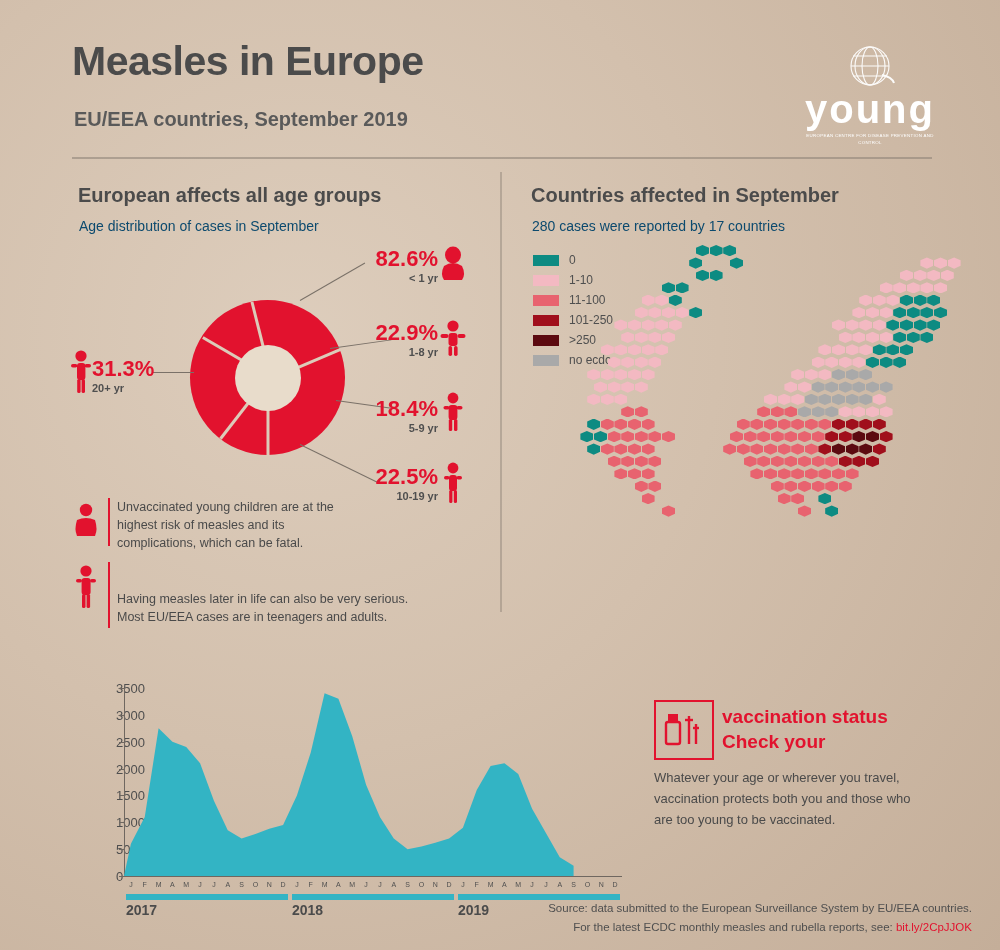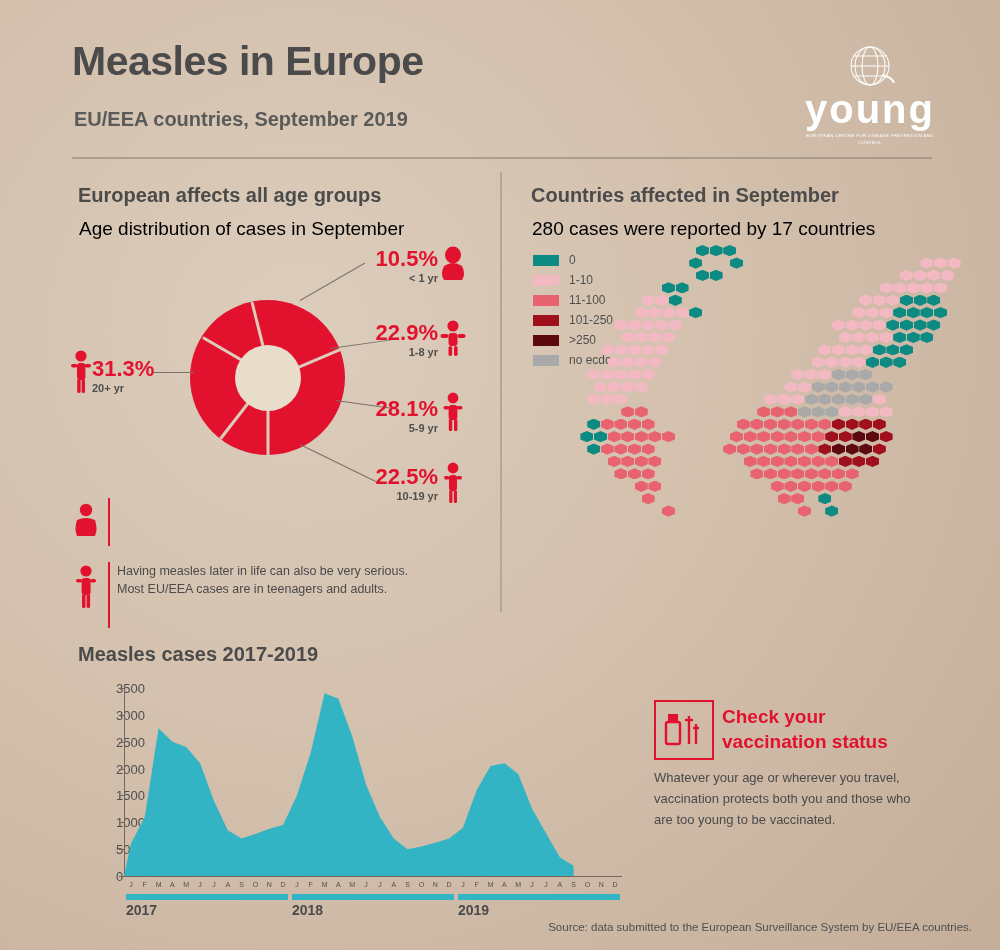--- a/index.html
+++ b/index.html
@@ -25,21 +25,21 @@
     position:absolute;right:65px;top:45px;width:130px;height:95px;color:#ffffff;
     text-align:center;
   }
   .logo .ecdc{font-size:40px;font-weight:bold;letter-spacing:2px;line-height:1;color:#fff;}
   .logo .ecdc-sub{font-size:4.4px;letter-spacing:.3px;color:#fff;margin-top:4px;line-height:1.5;}
   .hline{position:absolute;left:72px;top:157px;width:860px;height:2px;background:#8b8075;opacity:.55;}
   .vline{position:absolute;left:500px;top:172px;width:2px;height:440px;background:#8b8075;opacity:.45;}
 
   
   .h2{font-size:20px;font-weight:bold;color:#4b4b4b;}
-  .h3{font-size:19px;color:#000000;}
+  .h3{font-size:14px;color:#0c4a6e;}
 
   
   .donut-wrap{position:absolute;left:190px;top:300px;width:155px;height:155px;}
   .donut{
     width:155px;height:155px;border-radius:50%;
     background:conic-gradient(
       #e2122e 0deg 37.8deg,
       #e2122e 37.8deg 120.2deg,
       #e2122e 120.2deg 165.9deg,
       #e2122e 165.9deg 246.9deg,
@@ -131,29 +131,29 @@
     </div>
   </div>
 
   <div class="leader" style="left:300px;top:300px;width:75px;transform:rotate(-30deg);"></div>
   <div class="leader" style="left:330px;top:348px;width:62px;transform:rotate(-8deg);"></div>
   <div class="leader" style="left:336px;top:400px;width:56px;transform:rotate(8deg);"></div>
   <div class="leader" style="left:300px;top:444px;width:86px;transform:rotate(26deg);"></div>
   <div class="leader" style="left:152px;top:372px;width:42px;transform:rotate(0deg);"></div>
 
   <div class="pct" style="left:366px;top:246px;text-align:right;width:72px;">
-    <span>10.5%</span>
+    <span>82.6%</span>
     <small>&lt; 1 yr</small>
   </div>
   <div class="pct" style="left:366px;top:320px;text-align:right;width:72px;">
     <span>22.9%</span>
     <small>1-8 yr</small>
   </div>
   <div class="pct" style="left:366px;top:396px;text-align:right;width:72px;">
-    <span>28.1%</span>
+    <span>18.4%</span>
     <small>5-9 yr</small>
   </div>
   <div class="pct" style="left:360px;top:464px;text-align:right;width:78px;">
     <span>22.5%</span>
     <small>10-19 yr</small>
   </div>
   <div class="pct" style="left:92px;top:356px;width:78px;">
     <span>31.3%</span>
     <small>20+ yr</small>
   </div>
@@ -193,31 +193,32 @@
     <rect class="fig" x="16.6" y="14" width="6.4" height="3.6" rx="1.8"></rect>
     <rect class="fig" x="9.2" y="29" width="3.4" height="14" rx="1.6"></rect>
     <rect class="fig" x="13.6" y="29" width="3.4" height="14" rx="1.6"></rect>
   </svg>
 
   <svg style="position:absolute;left:72px;top:503px;" width="28" height="34" viewBox="0 0 28 34">
     <circle class="fig" cx="14" cy="7" r="6.2"></circle>
     <path class="fig" d="M5 17 q9-4 18 0 q3 9 0 16 H5 q-3-7 0-16z"></path>
   </svg>
   <div class="note-bar" style="left:108px;top:498px;height:48px;"></div>
+  <div class="note" style="left:117px;top:498px;width:250px;">Unvaccinated young children are at the highest risk of measles and its complications, which can be fatal.</div>
 
   <svg style="position:absolute;left:73px;top:565px;" width="26" height="44" viewBox="0 0 26 44">
     <circle class="fig" cx="13" cy="6" r="5.6"></circle>
     <rect class="fig" x="8.6" y="13" width="9" height="17" rx="3"></rect>
     <rect class="fig" x="3" y="14" width="6" height="3.6" rx="1.8"></rect>
     <rect class="fig" x="17" y="14" width="6" height="3.6" rx="1.8"></rect>
     <rect class="fig" x="9" y="29" width="3.5" height="14" rx="1.6"></rect>
     <rect class="fig" x="13.6" y="29" width="3.5" height="14" rx="1.6"></rect>
   </svg>
   <div class="note-bar" style="left:108px;top:562px;height:66px;"></div>
-  <div class="note" style="left:117px;top:562px;width:310px;">Having measles later in life can also be very serious. Most EU/EEA cases are in teenagers and adults.</div>
+  <div class="note" style="left:117px;top:590px;width:310px;">Having measles later in life can also be very serious. Most EU/EEA cases are in teenagers and adults.</div>
 
   <div class="h2" style="position:absolute;left:531px;top:184px;">Countries affected in September</div>
   <div class="h3" style="position:absolute;left:532px;top:218px;">280 cases were reported by 17 countries</div>
 
   <div class="legend">
     <div class="row">
         <span class="sw" style="background:#0d8b82"></span>
         <span>0</span>
       </div>
     <div class="row">
@@ -466,21 +467,20 @@
       <div class="hex" style="left: 278.8px; top: 235.6px; background: rgb(232, 99, 111); clip-path: polygon(50% 0%, 100% 25%, 100% 75%, 50% 100%, 0% 75%, 0% 25%);"></div>
       <div class="hex" style="left: 81.6px; top: 248px; background: rgb(232, 99, 111); clip-path: polygon(50% 0%, 100% 25%, 100% 75%, 50% 100%, 0% 75%, 0% 25%);"></div>
       <div class="hex" style="left: 217.6px; top: 248px; background: rgb(232, 99, 111); clip-path: polygon(50% 0%, 100% 25%, 100% 75%, 50% 100%, 0% 75%, 0% 25%);"></div>
       <div class="hex" style="left: 231.2px; top: 248px; background: rgb(232, 99, 111); clip-path: polygon(50% 0%, 100% 25%, 100% 75%, 50% 100%, 0% 75%, 0% 25%);"></div>
       <div class="hex" style="left: 258.4px; top: 248px; background: rgb(13, 139, 130); clip-path: polygon(50% 0%, 100% 25%, 100% 75%, 50% 100%, 0% 75%, 0% 25%);"></div>
       <div class="hex" style="left: 102px; top: 260.4px; background: rgb(232, 99, 111); clip-path: polygon(50% 0%, 100% 25%, 100% 75%, 50% 100%, 0% 75%, 0% 25%);"></div>
       <div class="hex" style="left: 238px; top: 260.4px; background: rgb(232, 99, 111); clip-path: polygon(50% 0%, 100% 25%, 100% 75%, 50% 100%, 0% 75%, 0% 25%);"></div>
       <div class="hex" style="left: 265.2px; top: 260.4px; background: rgb(13, 139, 130); clip-path: polygon(50% 0%, 100% 25%, 100% 75%, 50% 100%, 0% 75%, 0% 25%);"></div>
     </div>
 
-  <div class="h2 chart-title">Measles cases 2017-2019</div>
   <div class="chart" id="areachart">
       <div class="ylab" style="left: 44px; top: 196px; transform: translate(-100%, -50%); position: absolute; font-size: 13px;">0</div>
       <div class="axis" style="left: 47px; top: 196px; width: 5px; height: 1px;"></div>
       <div class="ylab" style="left: 44px; top: 169.143px; transform: translate(-100%, -50%); position: absolute; font-size: 13px;">500</div>
       <div class="axis" style="left: 47px; top: 169.143px; width: 5px; height: 1px;"></div>
       <div class="ylab" style="left: 44px; top: 142.286px; transform: translate(-100%, -50%); position: absolute; font-size: 13px;">1000</div>
       <div class="axis" style="left: 47px; top: 142.286px; width: 5px; height: 1px;"></div>
       <div class="ylab" style="left: 44px; top: 115.429px; transform: translate(-100%, -50%); position: absolute; font-size: 13px;">1500</div>
       <div class="axis" style="left: 47px; top: 115.429px; width: 5px; height: 1px;"></div>
       <div class="ylab" style="left: 44px; top: 88.5714px; transform: translate(-100%, -50%); position: absolute; font-size: 13px;">2000</div>
@@ -544,22 +544,25 @@
     <svg width="52" height="52" viewBox="0 0 52 52">
       <rect x="10" y="20" width="14" height="22" rx="2" fill="none" stroke="#e2122e" stroke-width="2.4"></rect>
       <rect x="12" y="12" width="10" height="7" fill="#e2122e"></rect>
       <line x1="33" y1="14" x2="33" y2="42" stroke="#e2122e" stroke-width="2.4"></line>
       <line x1="29" y1="18" x2="37" y2="18" stroke="#e2122e" stroke-width="2.4"></line>
       <line x1="40" y1="22" x2="40" y2="42" stroke="#e2122e" stroke-width="2.4"></line>
       <line x1="37" y1="26" x2="43" y2="26" stroke="#e2122e" stroke-width="2.4"></line>
     </svg>
   </div>
   <div class="vacc-title">
+    <div>vaccination status</div>
     <div>Check your</div>
-    <div>vaccination status</div>
   </div>
   <div class="vacc-text">Whatever your age or wherever you travel, vaccination protects both you and those who are too young to be vaccinated.</div>
 
   <div class="footer">
     <div>Source: data submitted to the European Surveillance System by EU/EEA countries.</div>
+    <div>
+      <span>For the latest ECDC monthly measles and rubella reports, see: </span><a href="#">bit.ly/2CpJJOK</a>
+    </div>
   </div>
 
 </div>
 
 </body></html>

